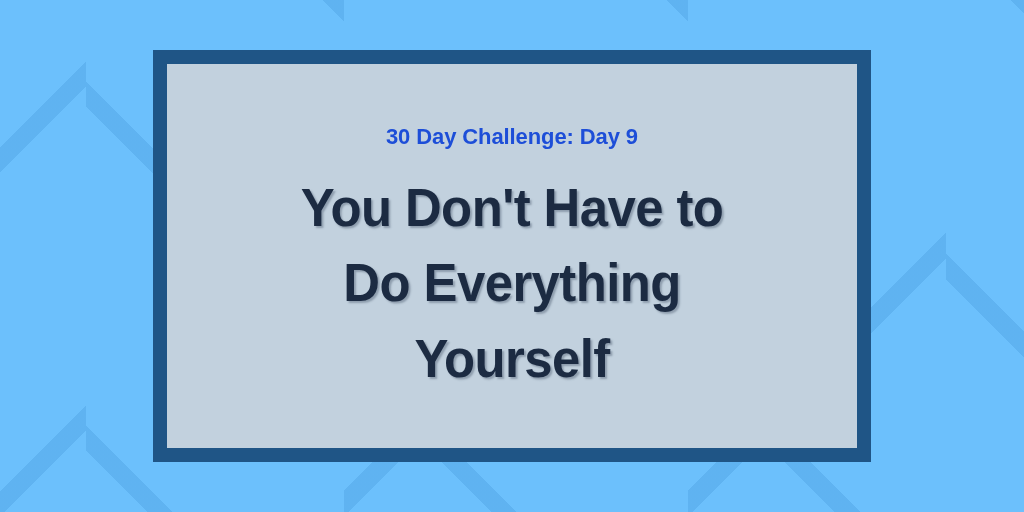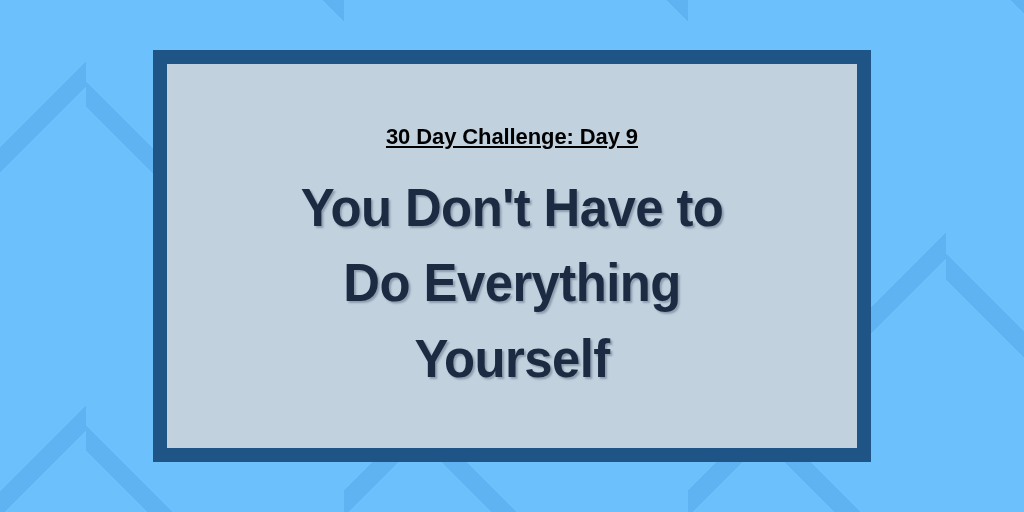--- a/index.html
+++ b/index.html
@@ -132,21 +132,21 @@
 <div id="canvas" style="width: 1024px; height: 512px; background-color: rgb(108, 192, 252);">
 
   <div id="bg-pattern" style="background-color: rgb(108, 192, 252);">
     <div class="stripe-layer stripe-left"></div>
     <div class="stripe-layer stripe-right"></div>
   </div>
 
   <div id="card-frame" style="background-color: rgb(31, 85, 134);">
     <div id="card-panel" style="background-color: rgb(194, 209, 222);">
 
-      <p id="eyebrow" style="color: #000000; text-decoration: underline;">30 Day Challenge: Day 9</p>
+      <p id="eyebrow" style="color: #1d4ed8;">30 Day Challenge: Day 9</p>
 
       <h1 id="headline" style="color: rgb(28, 43, 66);">
         <span class="hl-line">You Don't Have to</span>
         <span class="hl-line">Do Everything</span>
         <span class="hl-line">Yourself</span>
       </h1>
 
     </div>
   </div>
 

